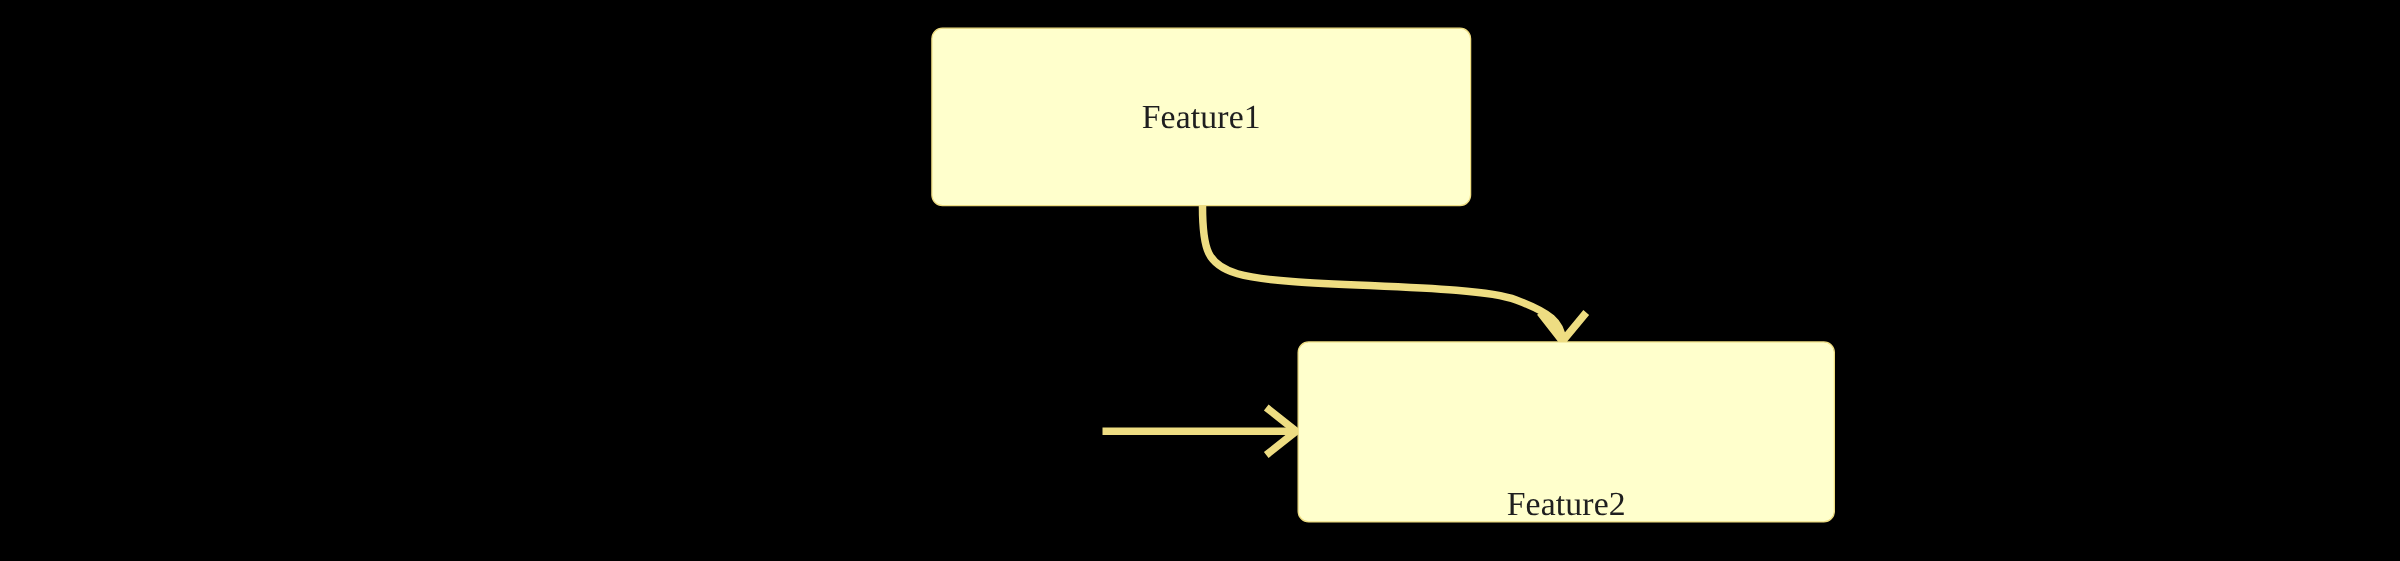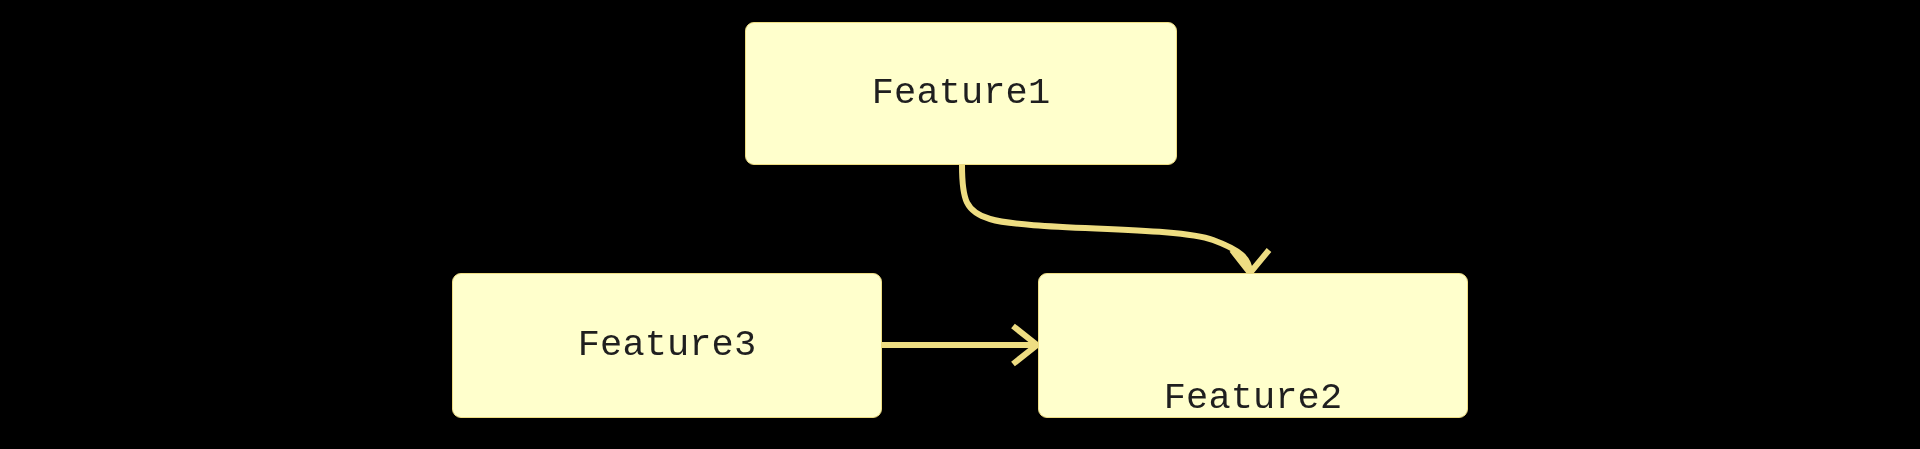--- a/index.html
+++ b/index.html
@@ -33,26 +33,26 @@
     box-sizing: border-box;
     background: #ffffcc;
     border: 1px solid #eedd82;
     border-radius: 9px;
     display: flex;
     align-items: center;
     justify-content: center;
   }
   .node-label {
     color: #1f1f1f;
-    font-size: 37px;
+    font-size: 27px;
     font-weight: 400;
     line-height: 1;
     letter-spacing: 0.1px;
     white-space: nowrap;
-    font-family: Liberation Mono, monospace;
+    font-family: Liberation Serif, serif;
   }
   #node-feature1 { left: 745px; top: 22px;  width: 432px; height: 143px; }
   #node-feature3 { left: 452px; top: 273px; width: 430px; height: 145px; }
   #node-feature2 { left: 1038px; top: 273px; width: 430px; height: 145px; align-items: flex-end; }
 </style>
 </head>
 <body>
 
 <div id="diagram-canvas">
 
@@ -70,21 +70,18 @@
       <path d="M 882,345 L 1036,345" fill="none" stroke="#eedd82" stroke-width="6" stroke-linecap="butt"></path>
       <path d="M 1013,326 L 1037,345 L 1013,364" fill="none" stroke="#eedd82" stroke-width="6" stroke-linecap="butt" stroke-linejoin="miter"></path>
     </g>
 
   </svg>
 
   <div class="node" id="node-feature1">
     <span class="node-label">Feature1</span>
   </div>
 
-  <div class="node" id="node-feature3">
-    <span class="node-label">Feature3</span>
-  </div>
 
   <div class="node" id="node-feature2">
     <span class="node-label">Feature2</span>
   </div>
 
 </div>
 
 </body></html>

